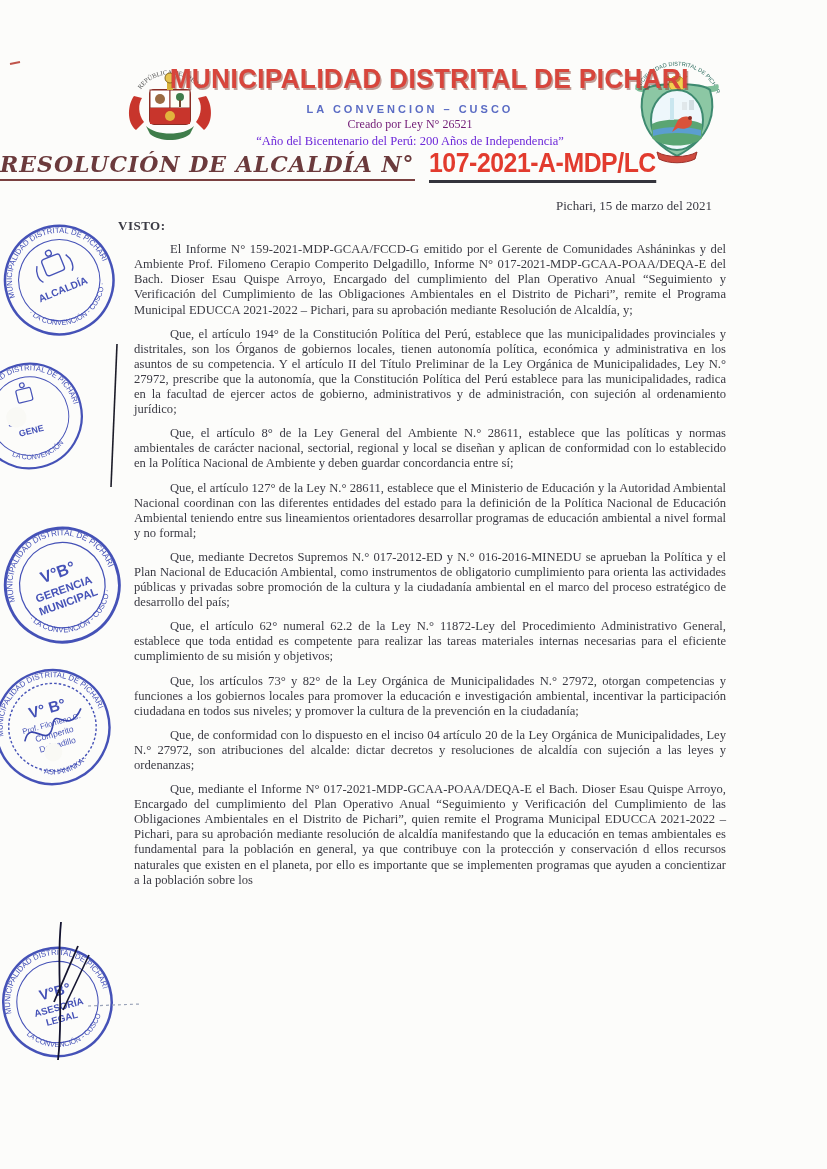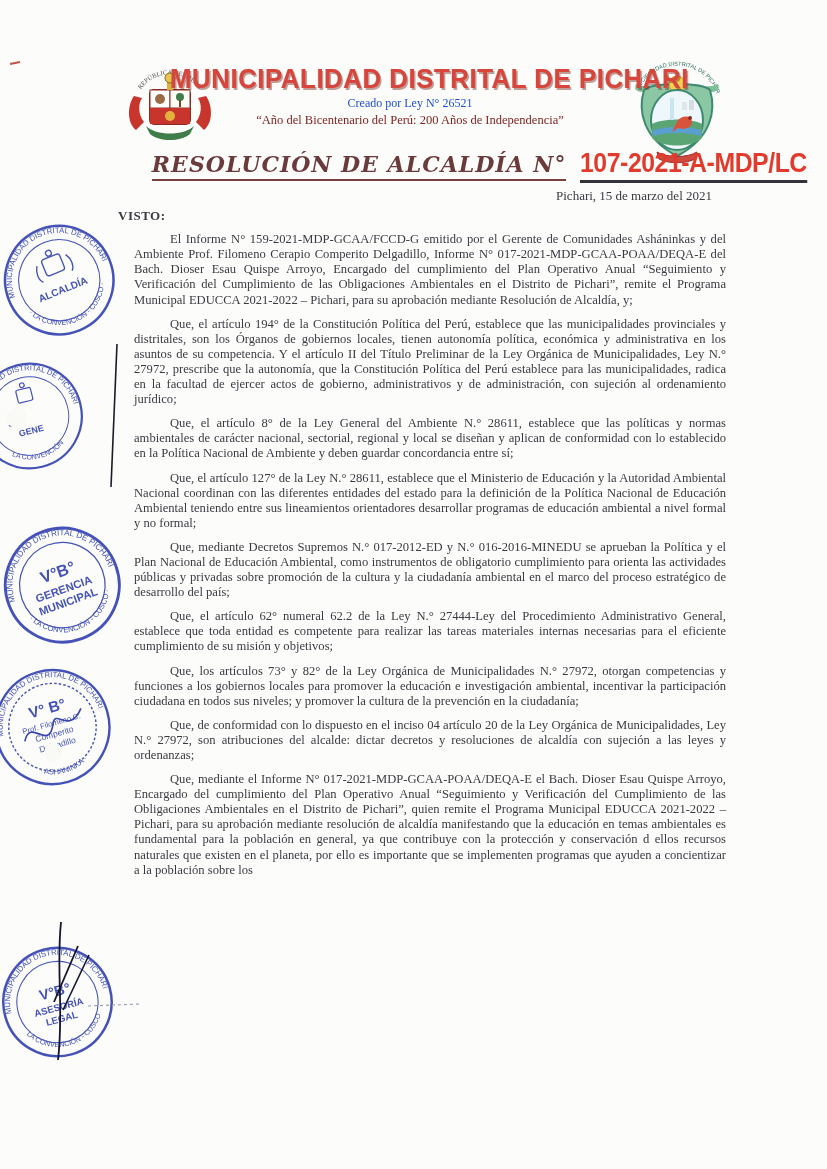--- a/index.html
+++ b/index.html
@@ -13,36 +13,36 @@
   .crest-right{position:absolute; left:622px; top:58px; width:110px; height:108px;}
   .head-center{position:absolute; left:160px; top:64px; width:500px; text-align:center;}
   .org-name{
     font-family:"Liberation Sans", sans-serif; font-weight:900; font-size:27px;
     color:#d8453c; letter-spacing:.5px; line-height:30px; margin:0;
     text-shadow:1.5px 1.5px 0 rgba(125,42,32,.45), -0.5px -0.5px 0 rgba(125,42,32,.25);
     transform:scaleX(.96); white-space:nowrap;
   }
   .loc-line{margin-top:9px; font-family:"Liberation Sans",sans-serif; font-size:11px;
     letter-spacing:3px; color:#5b6cc4; font-weight:bold;}
-  .law-line{margin-top:2px; font-size:12px; color:#1d4ed8;}
-  .motto-line{margin-top:2px; font-size:12.5px; color:#7f1d1d;}
-  .res-title{position:absolute; left:0; right:0; top:148px; text-align:right; white-space:nowrap;}
+  .law-line{margin-top:2px; font-size:12px; color:#701a75;}
+  .motto-line{margin-top:2px; font-size:12.5px; color:#6d28d9;}
+  .res-title{position:absolute; left:0; right:0; top:148px; text-align:left; white-space:nowrap;}
   .res-script{
     font-family:"DejaVu Serif", serif; font-style:italic; font-weight:bold;
     font-size:22px; letter-spacing:1px; color:#6b3a3c;
     border-bottom:2px solid #7a4040; padding-bottom:2px;
   }
   .res-number{
     font-family:"Liberation Sans", sans-serif; font-weight:900; font-size:27px;
     letter-spacing:-.5px; color:#e23b2e; margin-left:10px;
     border-bottom:3.5px solid #34343c; padding-bottom:1px;
     display:inline-block; transform:scaleX(.92); transform-origin:left bottom;
   }
   
-  .content{position:absolute; left:118px; top:188px; width:624px;
+  .content{position:absolute; left:118px; top:198px; width:624px;
     font-size:12.6px; line-height:15.1px; text-align:justify; color:#3a3a43;}
   .dateline{text-align:right; padding-right:30px; font-size:13px;}
   .addressee{margin-top:11px; font-size:13px; letter-spacing:.3px;}
   .label{margin-top:5px; font-weight:600; font-size:13px; letter-spacing:.5px;}
   .content p{margin:9px 16px 0; text-indent:36px;}
   
   .stamp{position:absolute; mix-blend-mode:multiply; opacity:.9;}
   .stamp svg text{font-family:"Liberation Sans", sans-serif; fill:#3240b4;}
   .stamp svg{overflow:visible;}
   .overlay{position:absolute; left:0; top:0; pointer-events:none;}
@@ -104,38 +104,39 @@
           <rect x="67" y="42" width="5" height="10" fill="#d3dde2"></rect>
         <path d="M56,62 C62,56 70,58 70,64 C70,70 62,72 56,70 L50,74 Z" fill="#d9533a"></path>
         <circle cx="68" cy="60" r="2" fill="#8a2c24"></circle>
         <path d="M35,94 C45,100 65,100 75,94 L73,101 C63,106 47,106 37,101 Z" fill="#cf4a3e" stroke="#9c3029"></path>
       </g>
     </svg>
   </div>
 
   <div class="head-center">
     <div class="org-name">MUNICIPALIDAD DISTRITAL DE PICHARI</div>
+    <div class="loc-line">LA CONVENCION – CUSCO</div>
     <div class="law-line">Creado por Ley N° 26521</div>
     <div class="motto-line">“Año del Bicentenario del Perú: 200 Años de Independencia”</div>
   </div>
 
   <div class="res-title">
     <span class="res-script">RESOLUCIÓN DE ALCALDÍA N°</span>
     <span class="res-number">107-2021-A-MDP/LC</span>
   </div>
 
   <div class="content">
     <div class="dateline">Pichari, 15 de marzo del 2021</div>
     <div class="label">VISTO:</div>
     <p>El Informe N° 159-2021-MDP-GCAA/FCCD-G emitido por el Gerente de Comunidades Asháninkas y del Ambiente Prof. Filomeno Cerapio Comperito Delgadillo, Informe N° 017-2021-MDP-GCAA-POAA/DEQA-E del Bach. Dioser Esau Quispe Arroyo, Encargado del cumplimiento del Plan Operativo Anual “Seguimiento y Verificación del Cumplimiento de las Obligaciones Ambientales en el Distrito de Pichari”, remite el Programa Municipal EDUCCA 2021-2022 – Pichari, para su aprobación mediante Resolución de Alcaldía, y;</p>
     <p>Que, el artículo 194° de la Constitución Política del Perú, establece que las municipalidades provinciales y distritales, son los Órganos de gobiernos locales, tienen autonomía política, económica y administrativa en los asuntos de su competencia. Y el artículo II del Título Preliminar de la Ley Orgánica de Municipalidades, Ley N.° 27972, prescribe que la autonomía, que la Constitución Política del Perú establece para las municipalidades, radica en la facultad de ejercer actos de gobierno, administrativos y de administración, con sujeción al ordenamiento jurídico;</p>
     <p>Que, el artículo 8° de la Ley General del Ambiente N.° 28611, establece que las políticas y normas ambientales de carácter nacional, sectorial, regional y local se diseñan y aplican de conformidad con lo establecido en la Política Nacional de Ambiente y deben guardar concordancia entre sí;</p>
     <p>Que, el artículo 127° de la Ley N.° 28611, establece que el Ministerio de Educación y la Autoridad Ambiental Nacional coordinan con las diferentes entidades del estado para la definición de la Política Nacional de Educación Ambiental teniendo entre sus lineamientos orientadores desarrollar programas de educación ambiental a nivel formal y no formal;</p>
     <p>Que, mediante Decretos Supremos N.° 017-2012-ED y N.° 016-2016-MINEDU se aprueban la Política y el Plan Nacional de Educación Ambiental, como instrumentos de obligatorio cumplimiento para orienta las actividades públicas y privadas sobre promoción de la cultura y la ciudadanía ambiental en el marco del proceso estratégico de desarrollo del país;</p>
-    <p>Que, el artículo 62° numeral 62.2 de la Ley N.° 27444-Ley del Procedimiento Administrativo General, establece que toda entidad es competente para realizar las tareas materiales internas necesarias para el eficiente cumplimiento de su misión y objetivos;</p>
+    <p>Que, el artículo 62° numeral 62.2 de la Ley N.° 11872-Ley del Procedimiento Administrativo General, establece que toda entidad es competente para realizar las tareas materiales internas necesarias para el eficiente cumplimiento de su misión y objetivos;</p>
     <p>Que, los artículos 73° y 82° de la Ley Orgánica de Municipalidades N.° 27972, otorgan competencias y funciones a los gobiernos locales para promover la educación e investigación ambiental, incentivar la participación ciudadana en todos sus niveles; y promover la cultura de la prevención en la ciudadanía;</p>
     <p>Que, de conformidad con lo dispuesto en el inciso 04 artículo 20 de la Ley Orgánica de Municipalidades, Ley N.° 27972, son atribuciones del alcalde: dictar decretos y resoluciones de alcaldía con sujeción a las leyes y ordenanzas;</p>
     <p>Que, mediante el Informe N° 017-2021-MDP-GCAA-POAA/DEQA-E el Bach. Dioser Esau Quispe Arroyo, Encargado del cumplimiento del Plan Operativo Anual “Seguimiento y Verificación del Cumplimiento de las Obligaciones Ambientales en el Distrito de Pichari”, quien remite el Programa Municipal EDUCCA 2021-2022 – Pichari, para su aprobación mediante resolución de alcaldía manifestando que la educación en temas ambientales es fundamental para la población en general, ya que contribuye con la protección y conservación d ellos recursos naturales que existen en el planeta, por ello es importante que se implementen programas que ayuden a concientizar a la población sobre los</p>
   </div>
 
   <div class="stamp" style="left:2px; top:222px; transform:rotate(-22deg);">
     <svg width="116" height="116" viewBox="0 0 120 120">
       <defs>
         <path id="s1t" d="M 11,60 A 49,49 0 0 1 109,60"></path>
         <path id="s1b" d="M 13.5,60 A 46.5,46.5 0 0 0 106.5,60"></path>

